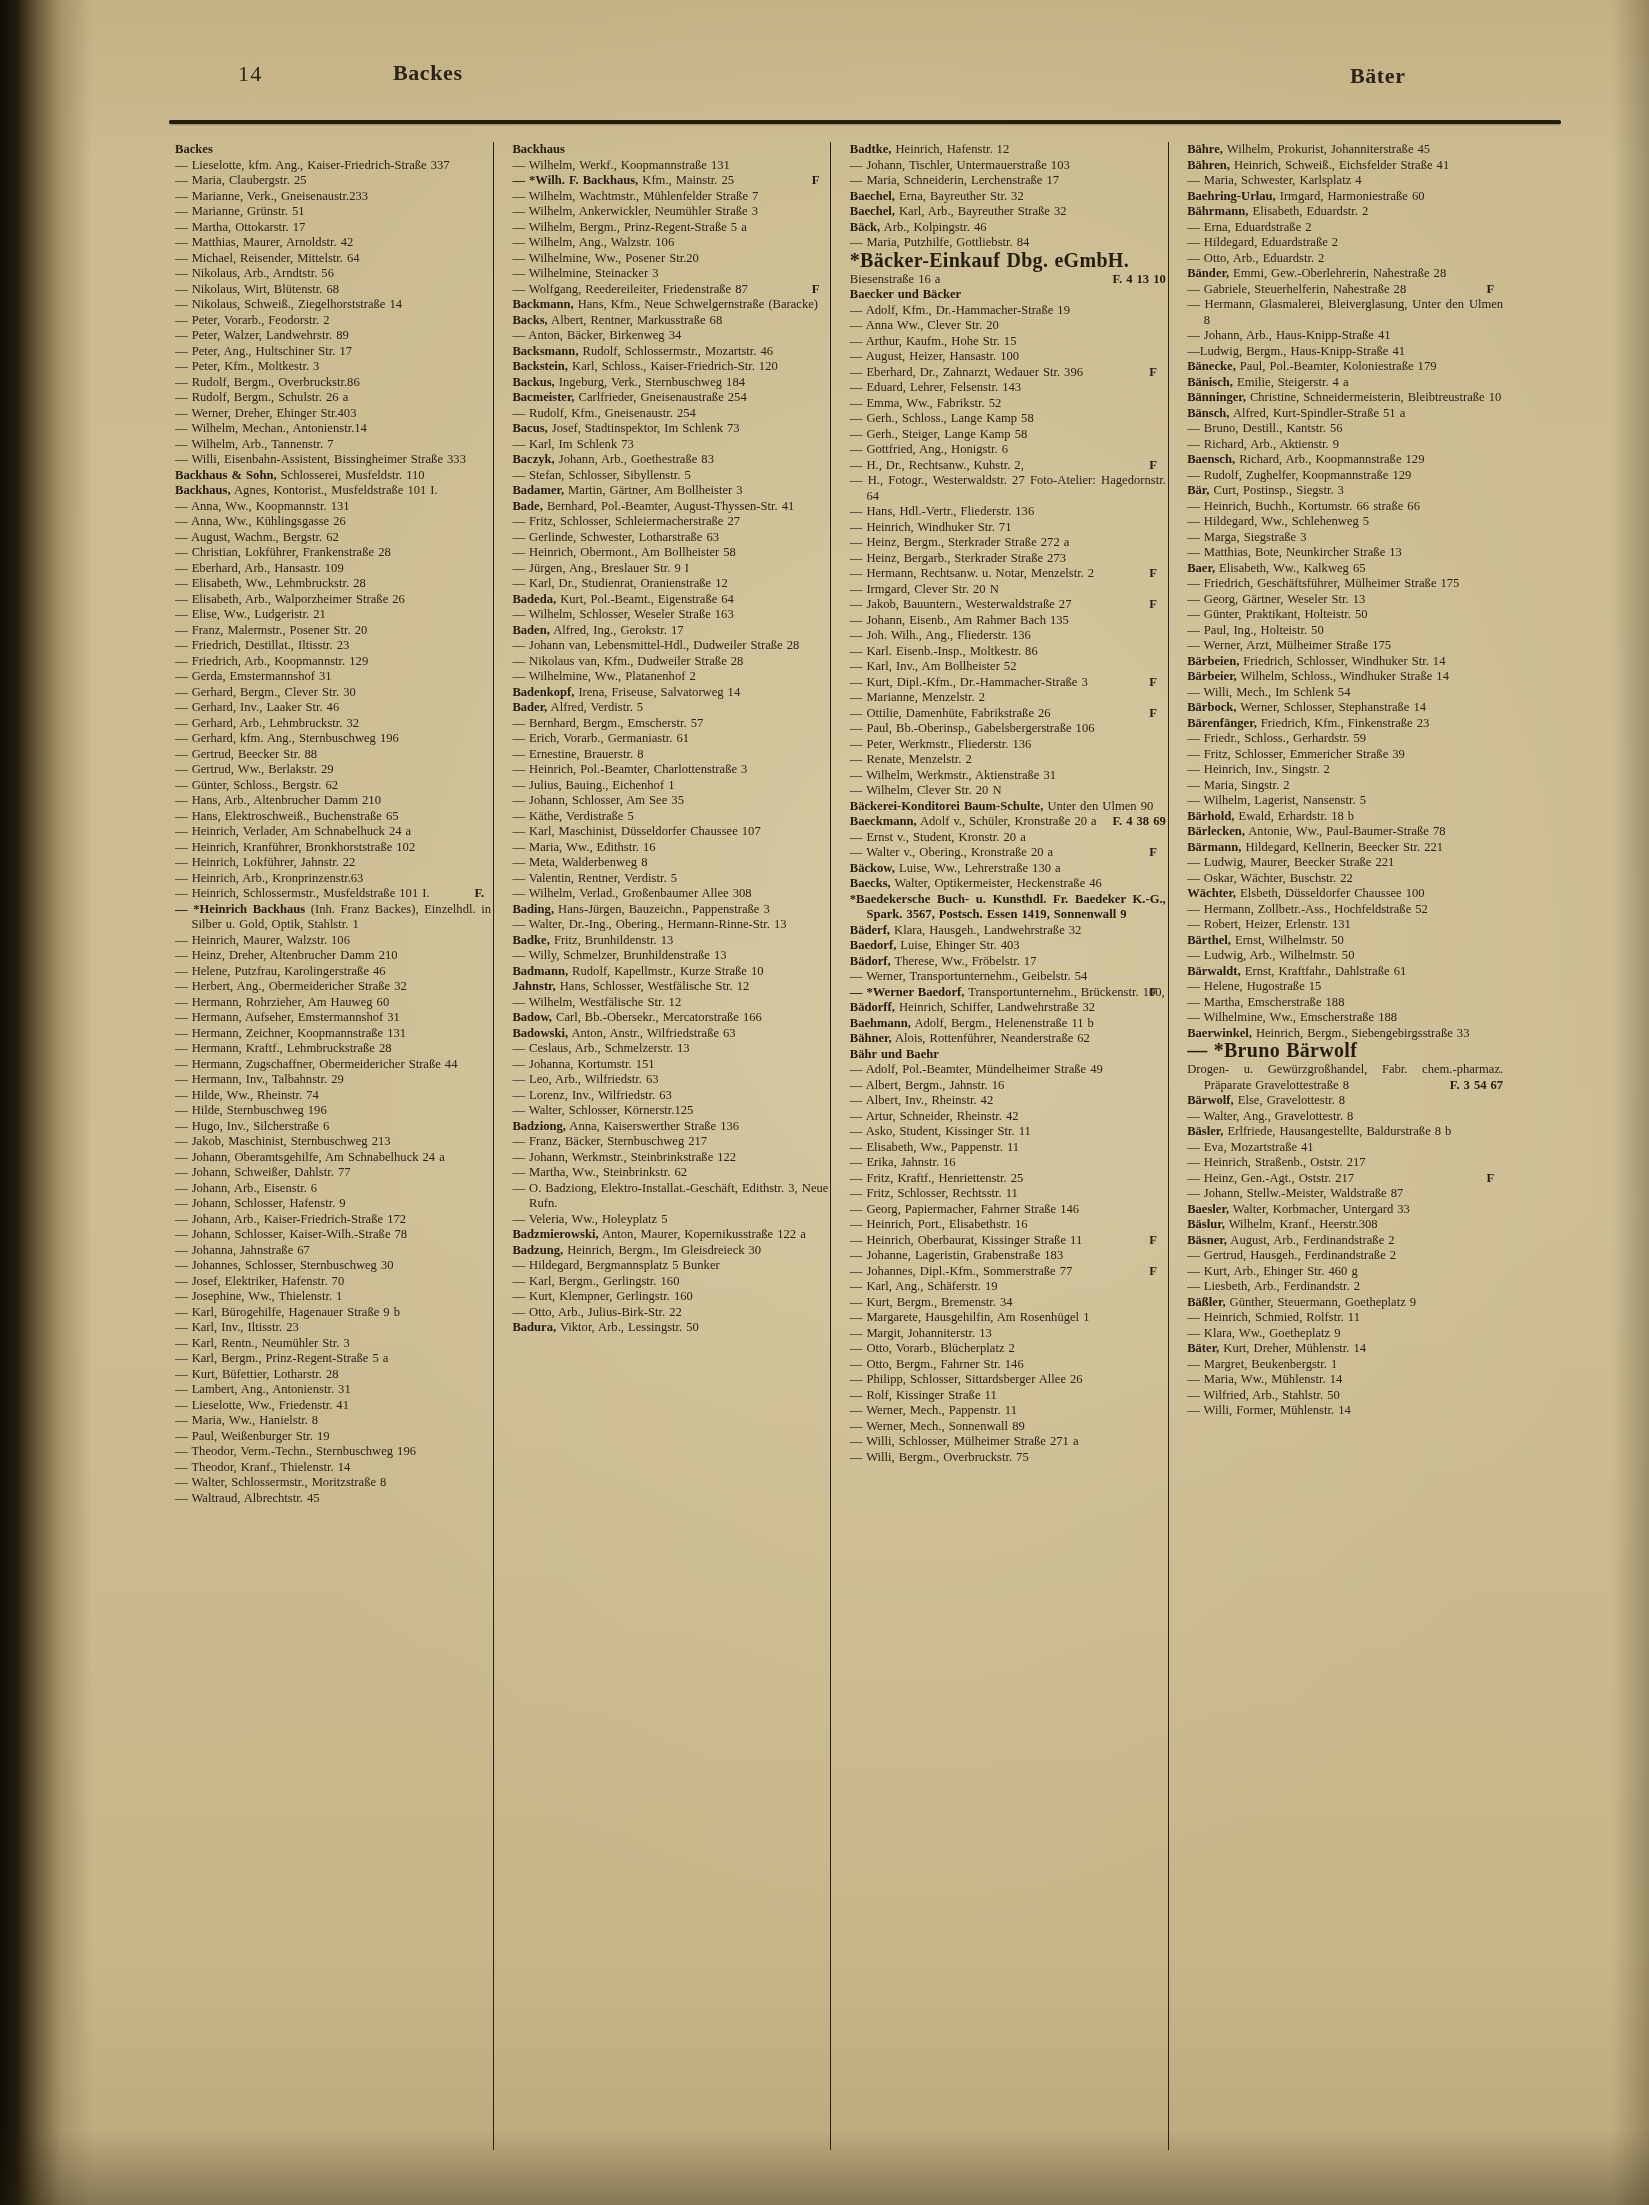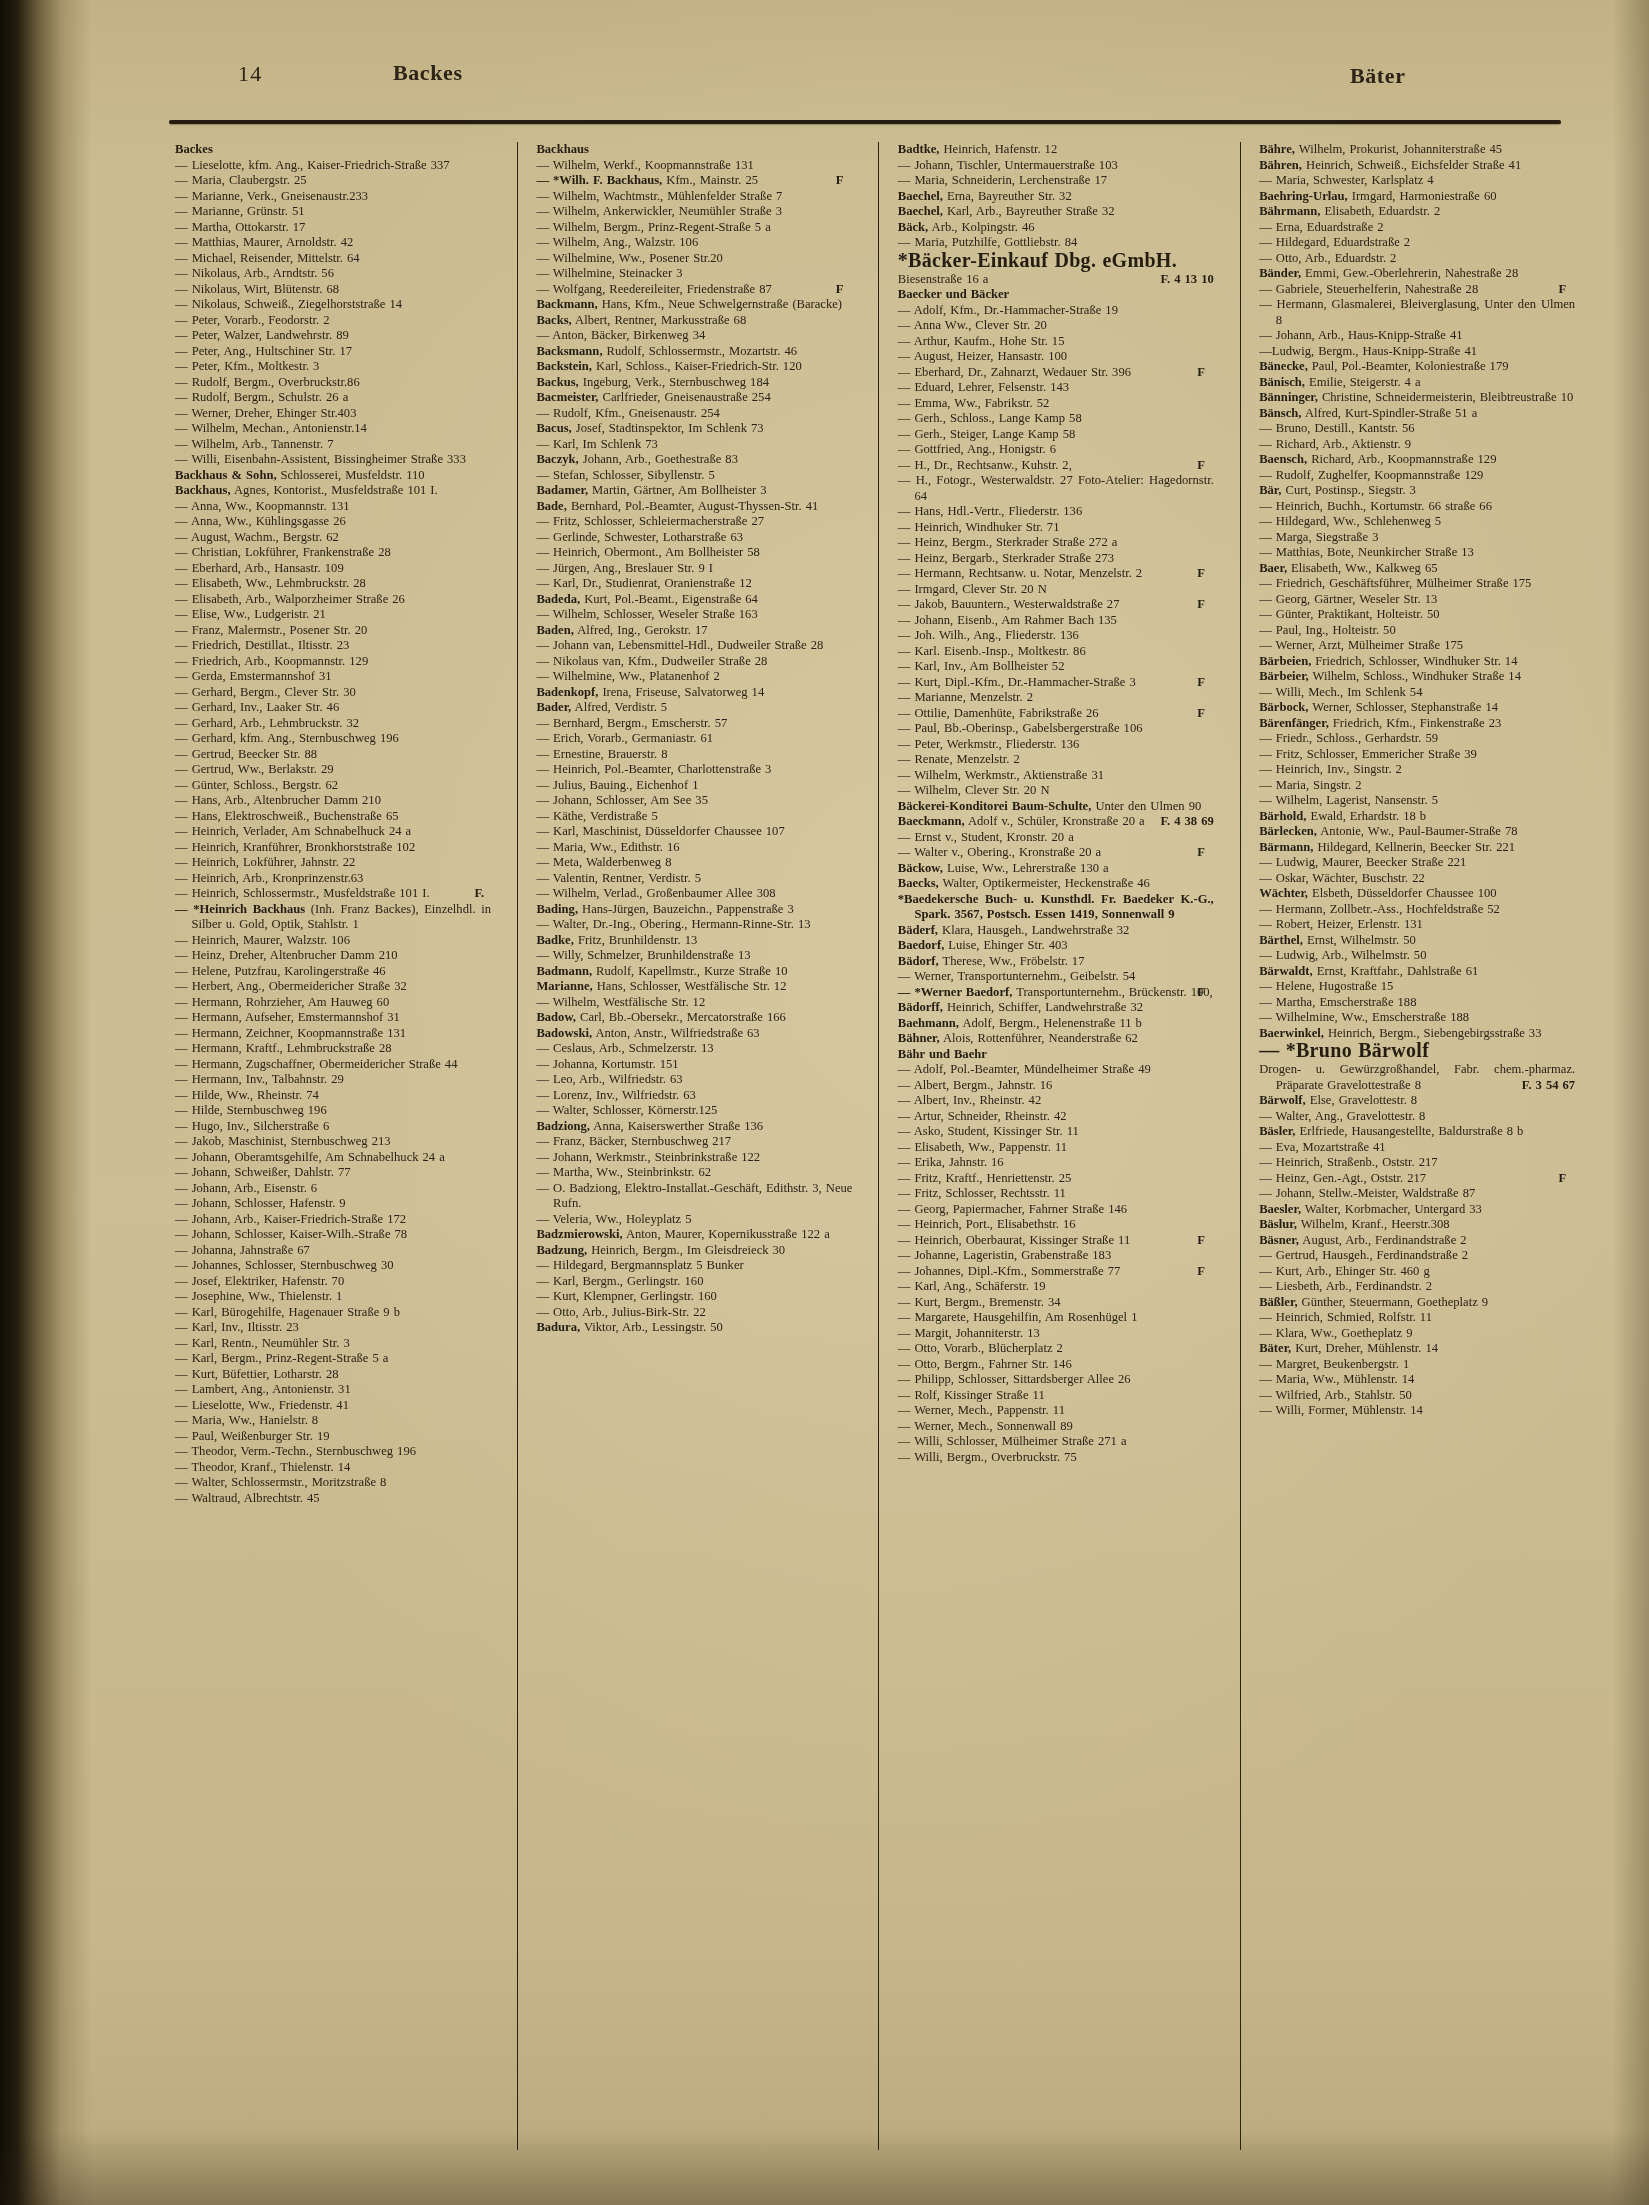--- a/index.html
+++ b/index.html
@@ -46,21 +46,21 @@
   }
   .cols{
     position:absolute;top:142px;left:175px;width:1381px;height:2008px;
     display:flex;align-items:stretch;
   }
   .col{
     width:316px;flex:0 0 316px;overflow:hidden;
   }
   .col + .col{
     border-left:1.8px solid #2a2314;
-    margin-left:26px;padding-left:18.4px;
+    margin-left:2px;padding-left:18.4px;
   }
   .entry{
     margin:0;padding-left:16.6px;text-indent:-16.6px;
     text-align:justify;
     font-size:12.6px;line-height:15.5px;
     color:#2b2315;
     word-spacing:0.9px;
   }
   .entry b{font-weight:bold;color:#241d10;}
   .entry.big{line-height:18.4px;}
@@ -218,21 +218,21 @@
         <p class="entry">— Karl, Maschinist, Düsseldorfer Chaussee 107</p>
         <p class="entry">— Maria, Ww., Edithstr. 16</p>
         <p class="entry">— Meta, Walderbenweg 8</p>
         <p class="entry">— Valentin, Rentner, Verdistr. 5</p>
         <p class="entry">— Wilhelm, Verlad., Großenbaumer Allee 308</p>
         <p class="entry"><b>Bading,</b> Hans-Jürgen, Bauzeichn., Pappenstraße 3</p>
         <p class="entry">— Walter, Dr.-Ing., Obering., Hermann-Rinne-Str. 13</p>
         <p class="entry"><b>Badke,</b> Fritz, Brunhildenstr. 13</p>
         <p class="entry">— Willy, Schmelzer, Brunhildenstraße 13</p>
         <p class="entry"><b>Badmann,</b> Rudolf, Kapellmstr., Kurze Straße 10</p>
-        <p class="entry"><b>Marianne,</b> Hans, Schlosser, Westfälische Str. 12</p>
+        <p class="entry"><b>Jahnstr,</b> Hans, Schlosser, Westfälische Str. 12</p>
         <p class="entry">— Wilhelm, Westfälische Str. 12</p>
         <p class="entry"><b>Badow,</b> Carl, Bb.-Obersekr., Mercatorstraße 166</p>
         <p class="entry"><b>Badowski,</b> Anton, Anstr., Wilfriedstraße 63</p>
         <p class="entry">— Ceslaus, Arb., Schmelzerstr. 13</p>
         <p class="entry">— Johanna, Kortumstr. 151</p>
         <p class="entry">— Leo, Arb., Wilfriedstr. 63</p>
         <p class="entry">— Lorenz, Inv., Wilfriedstr. 63</p>
         <p class="entry">— Walter, Schlosser, Körnerstr.125</p>
         <p class="entry"><b>Badziong,</b> Anna, Kaiserswerther Straße 136</p>
         <p class="entry">— Franz, Bäcker, Sternbuschweg 217</p>

